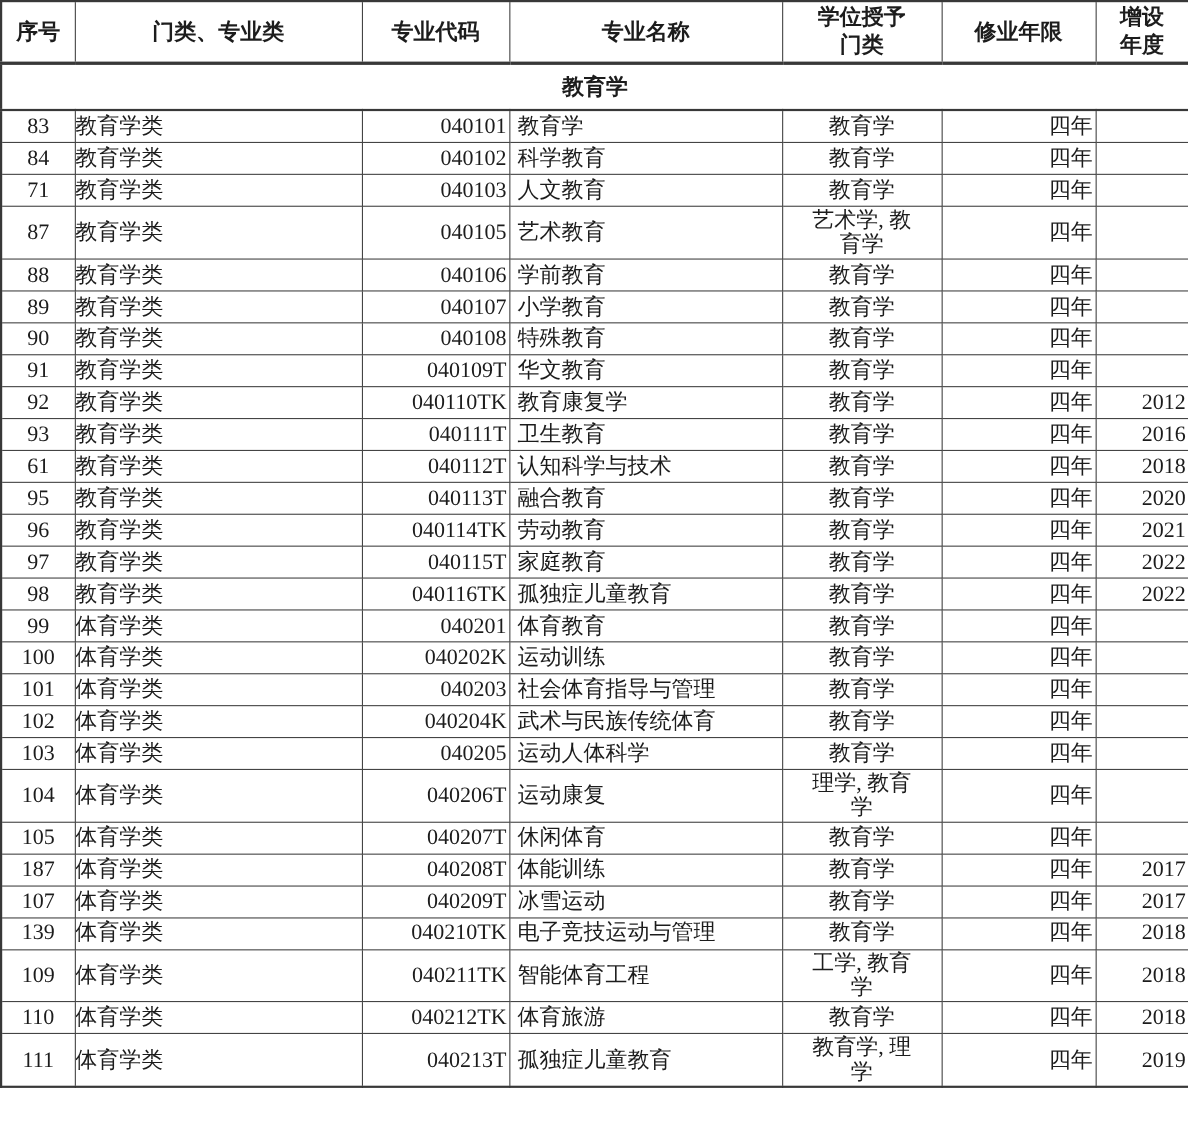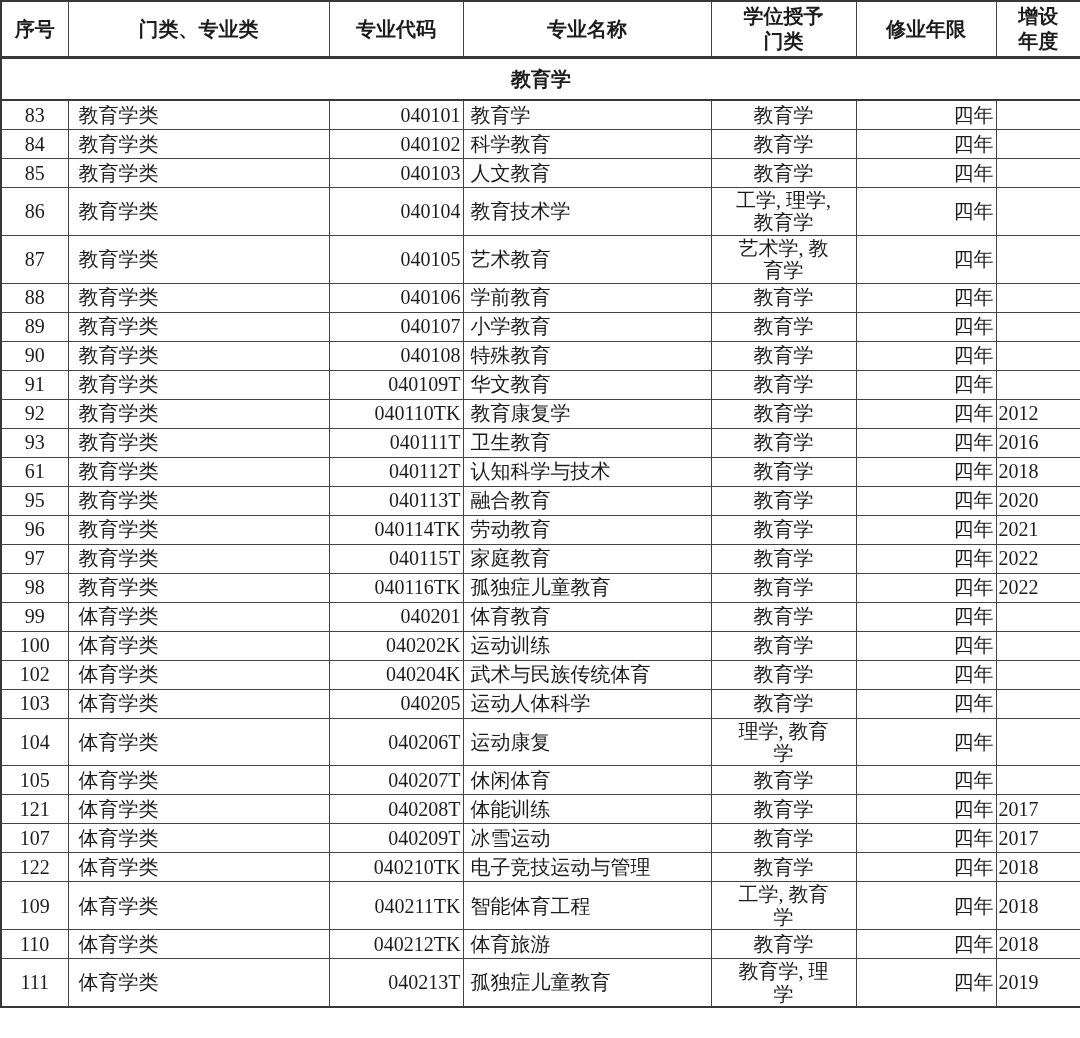--- a/index.html
+++ b/index.html
@@ -56,26 +56,26 @@
   }
 
   tbody td {
     font-size: 20px;
     line-height: 1.12;
     height: 26px;
     padding: 1px 2px;
   }
 
   td.c-no     { text-align: center; }
-  td.c-cat    { text-align: left; padding-left: 10px; }
+  td.c-cat    { text-align: left; padding-left: 0; }
   td.c-code   { text-align: right; padding-left: 4px; letter-spacing: 0; }
   td.c-name   { text-align: left; padding-left: 7px; }
   td.c-degree { text-align: center; padding-left: 20px; padding-right: 20px; }
   td.c-years  { text-align: right; }
-  td.c-added  { text-align: left; }
+  td.c-added  { text-align: right; }
 </style>
 </head>
 <body>
 
 <table class="majors">
   <colgroup>
     <col class="c1">
       <col class="c2">
       <col class="c3">
       <col class="c4">
@@ -112,34 +112,25 @@
       <tr>
     <td class="c-no">84</td>
     <td class="c-cat">教育学类</td>
     <td class="c-code">040102</td>
     <td class="c-name">科学教育</td>
     <td class="c-degree">教育学</td>
     <td class="c-years">四年</td>
     <td class="c-added"></td>
   </tr>
       <tr>
-    <td class="c-no">85</td>
+    <td class="c-no">71</td>
     <td class="c-cat">教育学类</td>
     <td class="c-code">040103</td>
     <td class="c-name">人文教育</td>
     <td class="c-degree">教育学</td>
-    <td class="c-years">四年</td>
-    <td class="c-added"></td>
-  </tr>
-      <tr>
-    <td class="c-no">86</td>
-    <td class="c-cat">教育学类</td>
-    <td class="c-code">040104</td>
-    <td class="c-name">教育技术学</td>
-    <td class="c-degree">工学, 理学, 教育学</td>
     <td class="c-years">四年</td>
     <td class="c-added"></td>
   </tr>
       <tr>
     <td class="c-no">87</td>
     <td class="c-cat">教育学类</td>
     <td class="c-code">040105</td>
     <td class="c-name">艺术教育</td>
     <td class="c-degree">艺术学, 教育学</td>
     <td class="c-years">四年</td>
@@ -256,20 +247,29 @@
       <tr>
     <td class="c-no">100</td>
     <td class="c-cat">体育学类</td>
     <td class="c-code">040202K</td>
     <td class="c-name">运动训练</td>
     <td class="c-degree">教育学</td>
     <td class="c-years">四年</td>
     <td class="c-added"></td>
   </tr>
       <tr>
+    <td class="c-no">101</td>
+    <td class="c-cat">体育学类</td>
+    <td class="c-code">040203</td>
+    <td class="c-name">社会体育指导与管理</td>
+    <td class="c-degree">教育学</td>
+    <td class="c-years">四年</td>
+    <td class="c-added"></td>
+  </tr>
+      <tr>
     <td class="c-no">102</td>
     <td class="c-cat">体育学类</td>
     <td class="c-code">040204K</td>
     <td class="c-name">武术与民族传统体育</td>
     <td class="c-degree">教育学</td>
     <td class="c-years">四年</td>
     <td class="c-added"></td>
   </tr>
       <tr>
     <td class="c-no">103</td>
@@ -292,39 +292,39 @@
       <tr>
     <td class="c-no">105</td>
     <td class="c-cat">体育学类</td>
     <td class="c-code">040207T</td>
     <td class="c-name">休闲体育</td>
     <td class="c-degree">教育学</td>
     <td class="c-years">四年</td>
     <td class="c-added"></td>
   </tr>
       <tr>
-    <td class="c-no">121</td>
+    <td class="c-no">187</td>
     <td class="c-cat">体育学类</td>
     <td class="c-code">040208T</td>
     <td class="c-name">体能训练</td>
     <td class="c-degree">教育学</td>
     <td class="c-years">四年</td>
     <td class="c-added">2017</td>
   </tr>
       <tr>
     <td class="c-no">107</td>
     <td class="c-cat">体育学类</td>
     <td class="c-code">040209T</td>
     <td class="c-name">冰雪运动</td>
     <td class="c-degree">教育学</td>
     <td class="c-years">四年</td>
     <td class="c-added">2017</td>
   </tr>
       <tr>
-    <td class="c-no">122</td>
+    <td class="c-no">139</td>
     <td class="c-cat">体育学类</td>
     <td class="c-code">040210TK</td>
     <td class="c-name">电子竞技运动与管理</td>
     <td class="c-degree">教育学</td>
     <td class="c-years">四年</td>
     <td class="c-added">2018</td>
   </tr>
       <tr>
     <td class="c-no">109</td>
     <td class="c-cat">体育学类</td>

